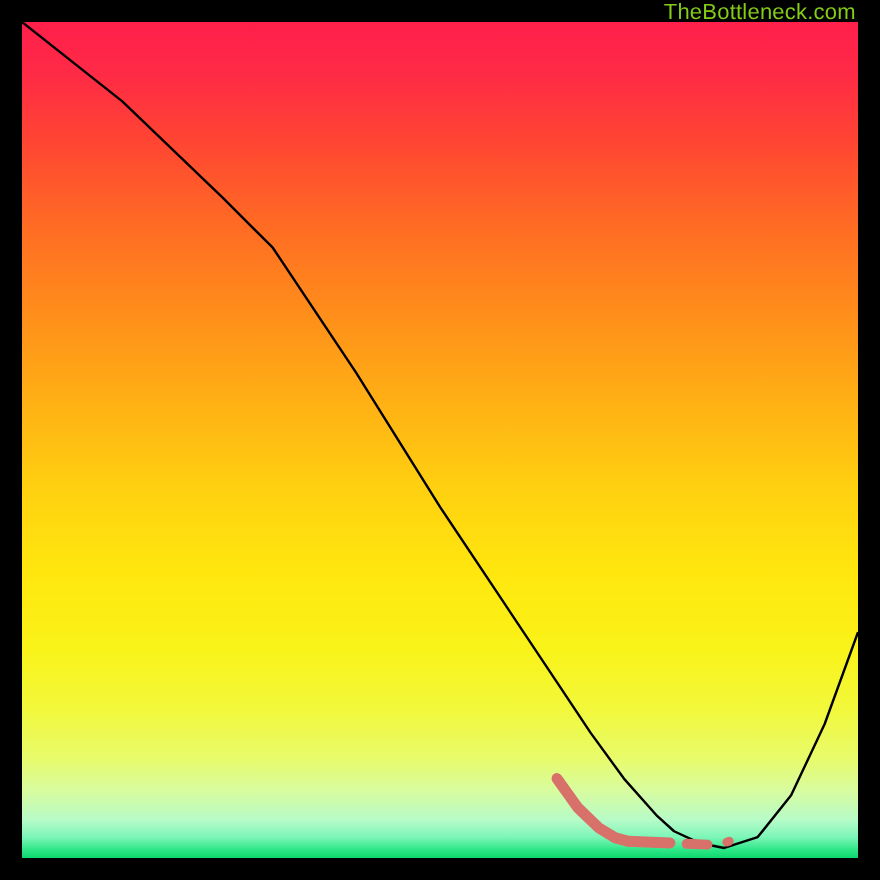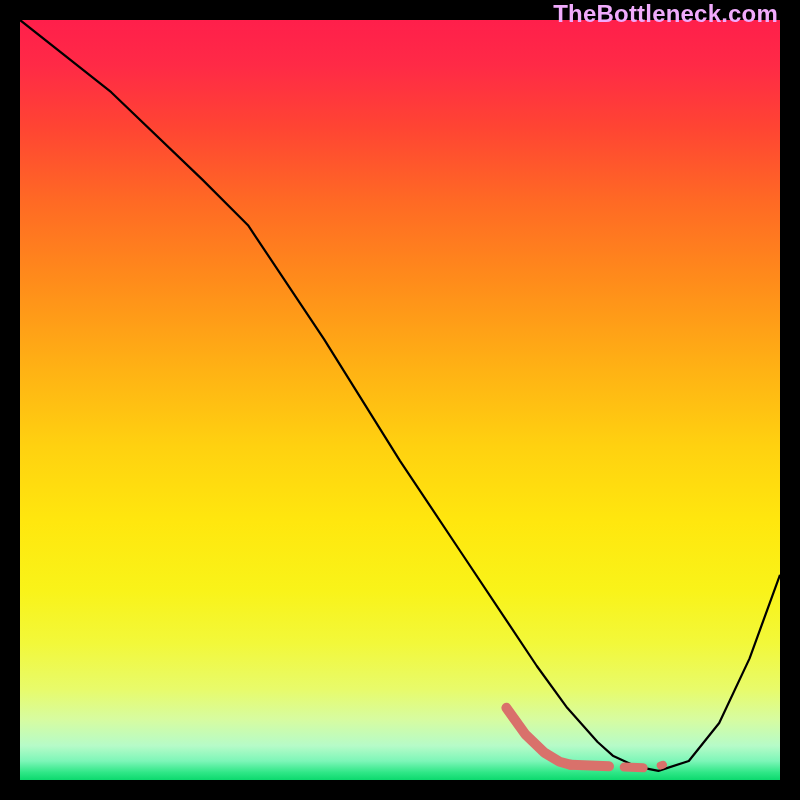--- a/index.html
+++ b/index.html
@@ -16,23 +16,23 @@
     left: 20px;
     top: 20px;
     width: 760px;
     height: 760px;
     background: #000;
   }
   .watermark {
     position: absolute;
     top: 0px;
     right: 22px;
-    font-size: 24px;
-    font-weight: 700;
-    color: #f0abfc;
+    font-size: 20px;
+    font-weight: 400;
+    color: #84cc16;
     letter-spacing: 0.2px;
   }
   svg {
     position: absolute;
     left: 20px;
     top: 20px;
     width: 760px;
     height: 760px;
     display: block;
   }

